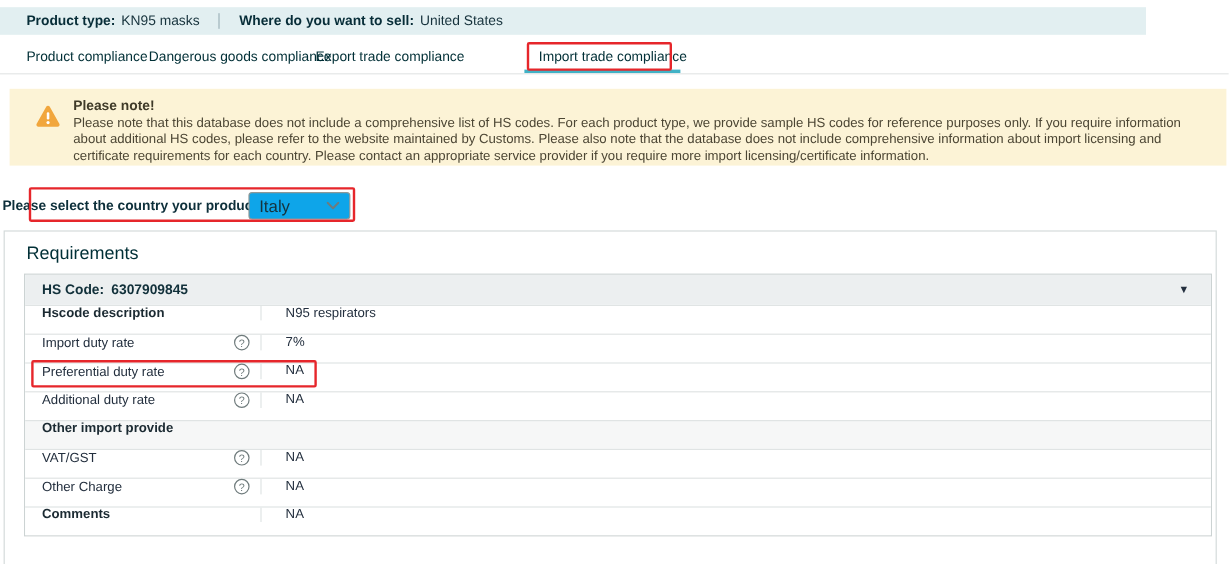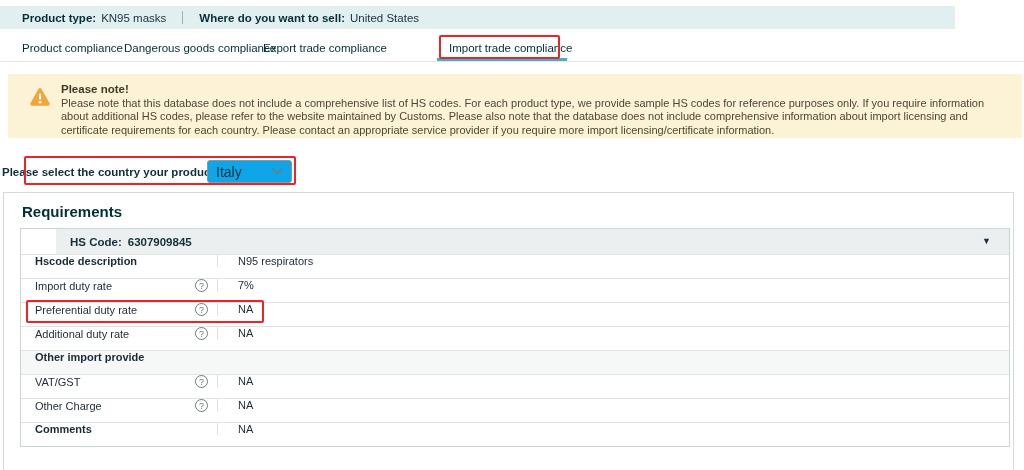--- a/index.html
+++ b/index.html
@@ -31,26 +31,26 @@
   
   .ship-label { position:absolute; top:166px; left:2px; font-size:11.5px; font-weight:bold; color:#0d2f3a; }
   .ship-select { position:absolute; top:160px; left:207px; width:85px; height:23px;
     background:#0ea5e9; border:1px solid #8d9898; border-radius:3px; display:flex;
     align-items:center; padding:0 8px; font-size:14px; color:#16323c; cursor:pointer;text-align:right; }
   .ship-select .sel-caret { margin-left:auto; }
 
   
   .panel { position:absolute; top:192px; left:3px; width:1011px; height:292px;
     border:1px solid #d5dbdb; background:#fff; }
-  .req-heading { position:absolute; top:203px; left:22px; font-size:15px; font-weight:bold; color:#002f36; }
+  .req-heading { position:absolute; top:203px; left:22px; font-size:15px; font-weight:normal; color:#002f36; }
 
   
   .table { position:absolute; top:228px; left:20px; width:990px; border:1px solid #ccd3d3; background:#fff; }
   .thead { height:25px; background:#eceff0; display:flex; align-items:center;
-    padding-left:14px; font-size:11.5px; font-weight:bold; color:#11303a; position:relative;margin-left:35px; }
+    padding-left:14px; font-size:11.5px; font-weight:bold; color:#11303a; position:relative; }
   .thead .hs-val { margin-left:6px; }
   .caret-down { position:absolute; right:18px; top:7px; font-size:9px; color:#232f3e; cursor:pointer; line-height:10px; }
   .trow { height:24px; border-top:1px solid #e0e4e4; display:flex; align-items:flex-start; font-size:11px; background:#fff; }
   .trow.section { background:#f6f7f7; }
   .cell-label { width:197px; border-right:1px solid #e0e4e4; display:flex; align-items:center;
     padding-left:14px; color:#232f3e; }
   .cell-label.bold, .cell-section { font-weight:bold; color:#1b2a32; }
   .cell-section { display:flex; align-items:center; padding-left:14px; width:100%; }
   .cell-value { flex:1; display:flex; align-items:center; padding-left:20px; color:#232f3e; }
   .help { margin-left:auto; margin-right:9px; width:13px; height:13px; border:1px solid #6f7b7c;

